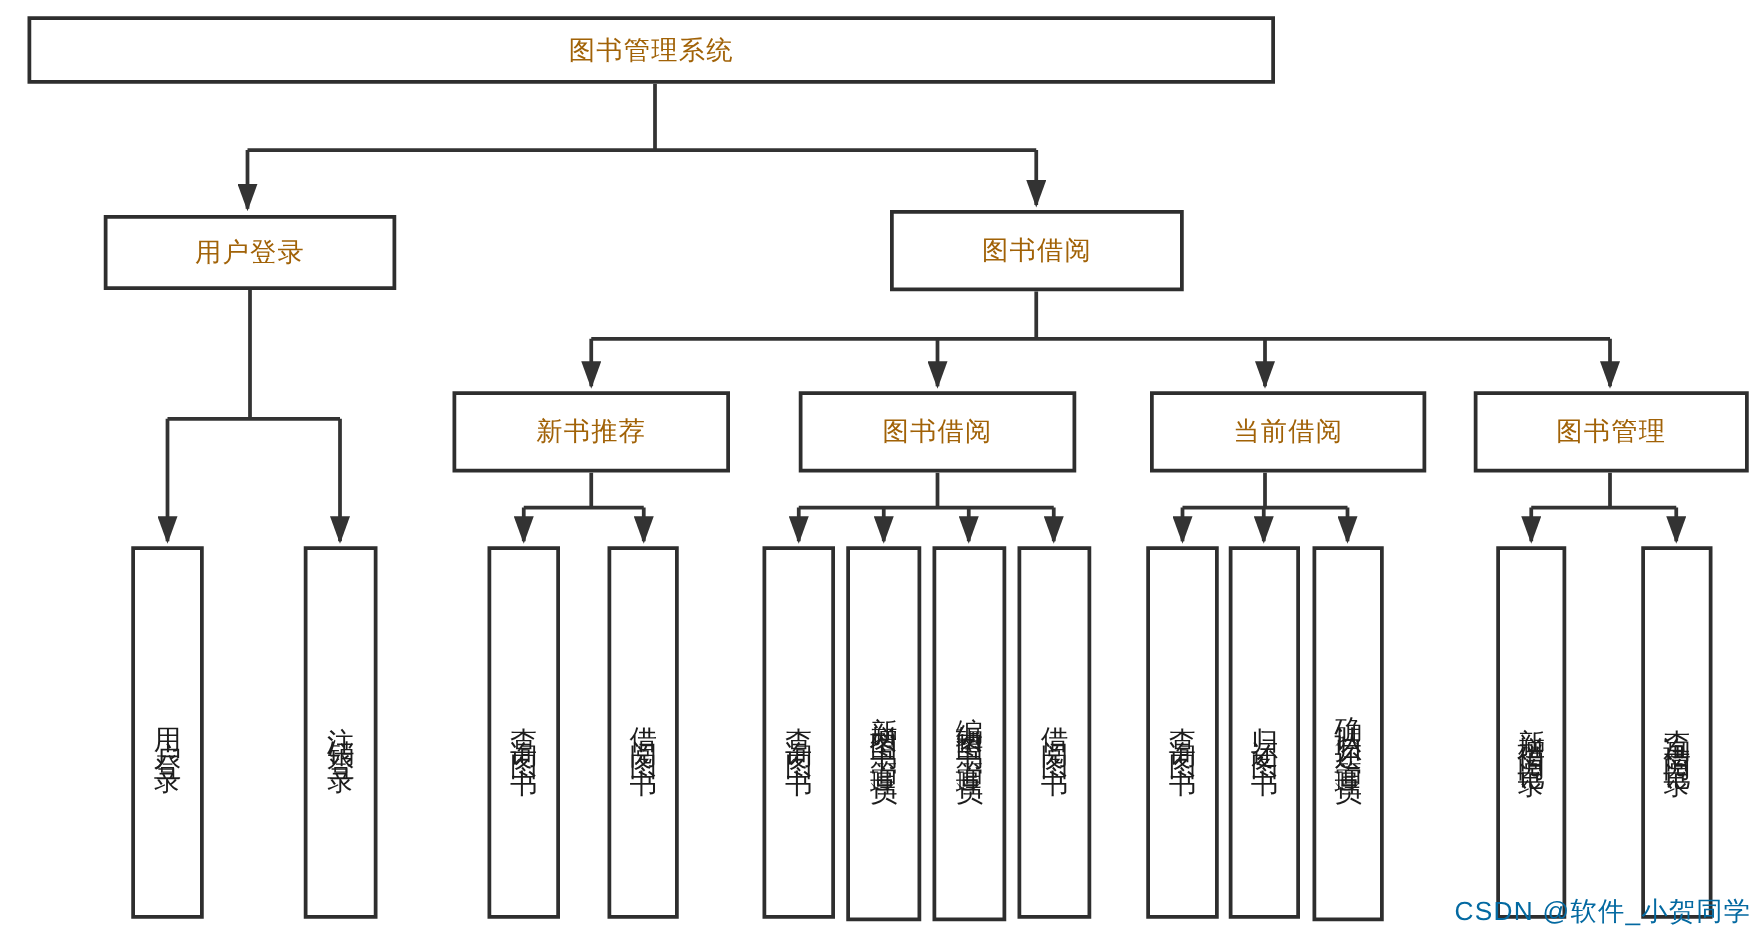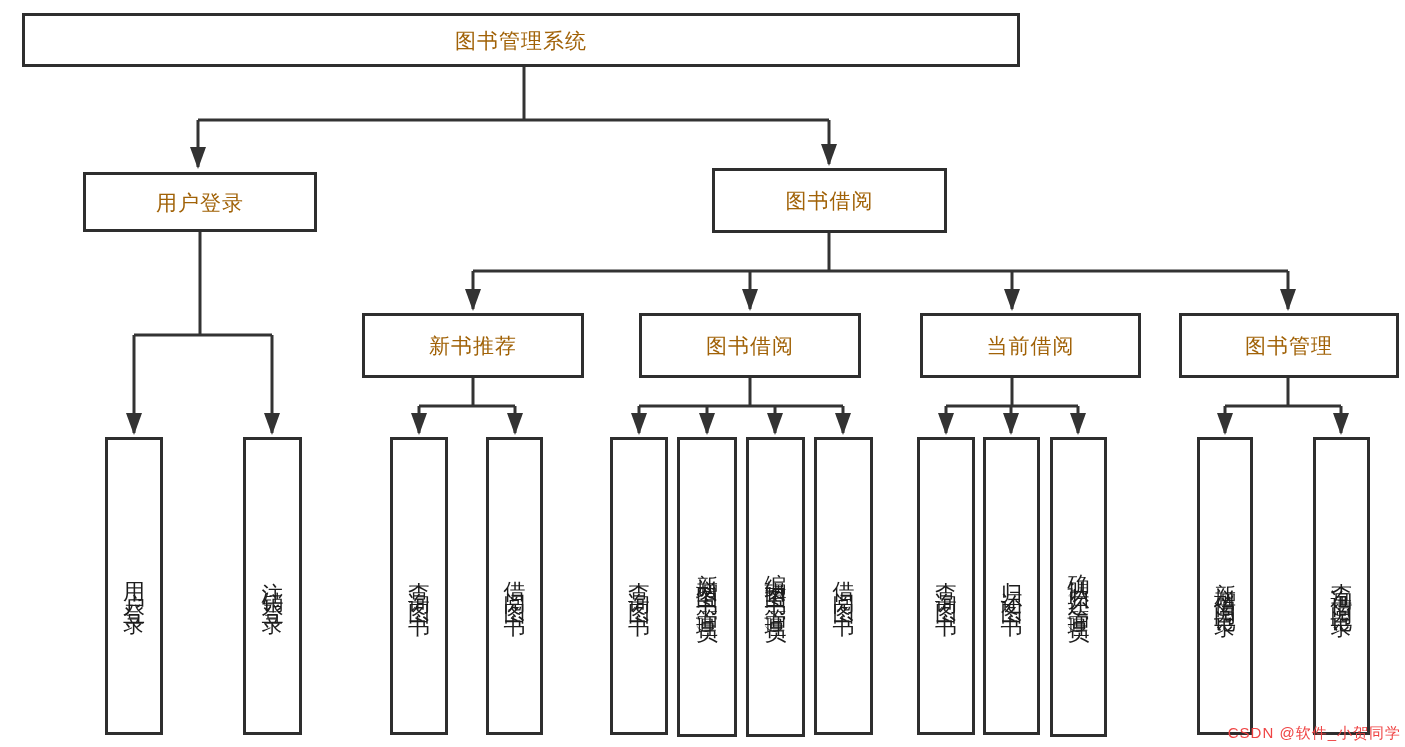--- a/index.html
+++ b/index.html
@@ -17,21 +17,21 @@
   }
   .node.h .lbl{
     font-size:21px;color:#a16207;letter-spacing:1px;white-space:nowrap;line-height:1;
   }
   .node.v .lbl{
     writing-mode:vertical-rl;text-orientation:mixed;
     font-size:22px;color:#1c1c1c;line-height:1;white-space:nowrap;
   }
   .watermark{
     position:absolute;right:4px;bottom:4px;z-index:5;
-    font-size:15px;color:#ef4444;letter-spacing:1px;white-space:nowrap;
+    font-size:21px;color:#0369a1;letter-spacing:1px;white-space:nowrap;
   }
 </style>
 </head>
 <body>
 
 <div id="stage">
   <svg id="edges" width="1405" height="747" viewBox="0 0 1405 747" xmlns="http://www.w3.org/2000/svg">
     <defs>
       <marker id="arrow" markerUnits="userSpaceOnUse" markerWidth="22" markerHeight="16" viewBox="0 0 22 16" refX="20" refY="8" orient="auto">
         <path d="M0,0 L22,8 L0,16 Z" fill="#333333"></path>

